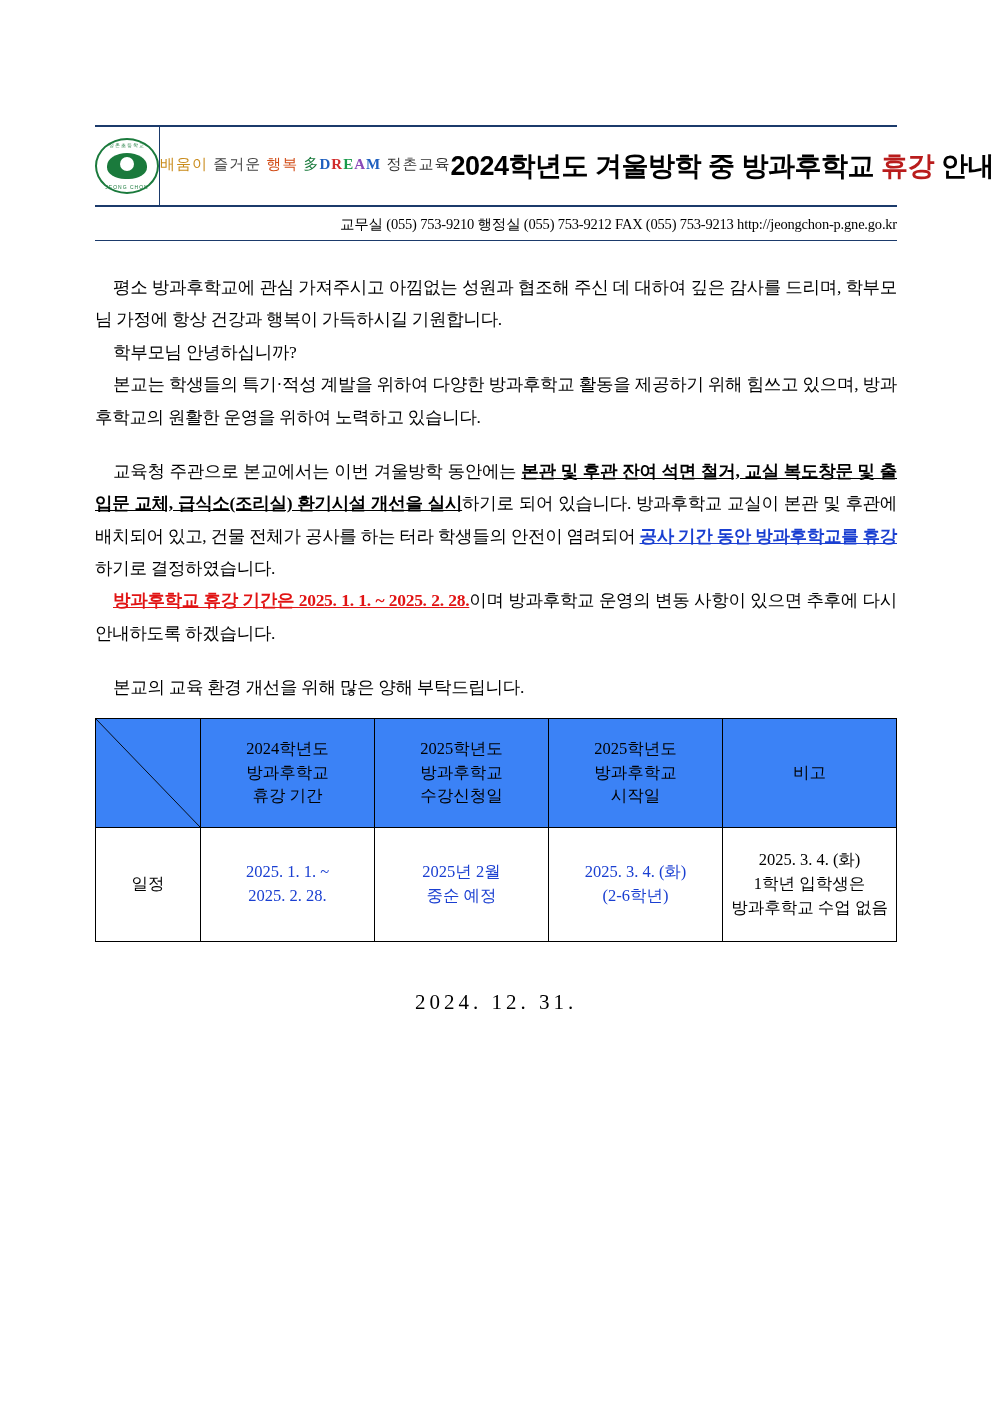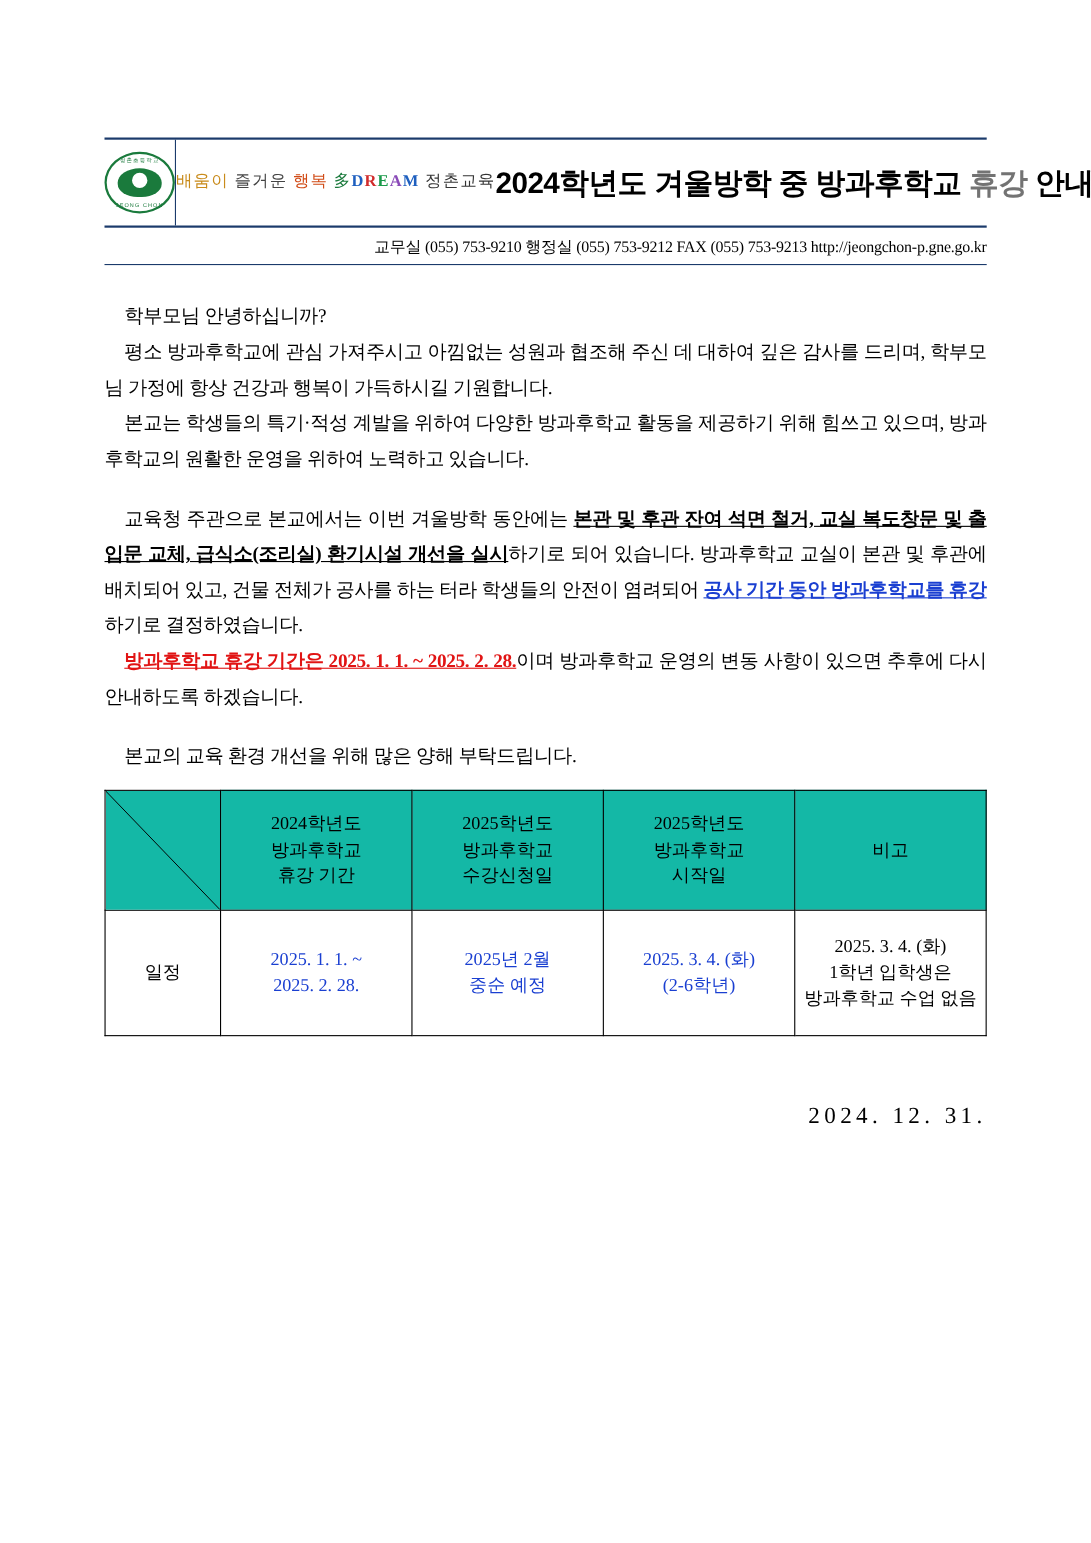--- a/index.html
+++ b/index.html
@@ -70,21 +70,21 @@
   .slogan .d4 { color: #8a4ab8; font-weight: bold; font-family: "Liberation Serif", serif;}
   .slogan .c5 { color: #333333; }
 
   .lh-title {
     font-size: 27px;
     font-weight: bold;
     font-family: "Liberation Sans", sans-serif;
     letter-spacing: -0.5px;
     white-space: nowrap;
   }
-  .lh-title .hl { color: #737373; }
+  .lh-title .hl { color: #b91c1c; }
 
   
   .emblem {
     width: 60px; height: 52px;
     border-radius: 50%;
     border: 2px solid #1a7a3c;
     background: #ffffff;
     position: relative;
     display: flex; align-items: center; justify-content: center;
   }
@@ -172,43 +172,43 @@
   table.schedule td, table.schedule th {
     border: 1.5px solid #000000;
     text-align: center;
     vertical-align: middle;
     font-size: 16.5px;
     line-height: 1.45;
     font-weight: normal;
     padding: 4px 2px;
   }
   table.schedule thead td {
-    background: #14b8a6;
+    background: #3b82f6;
     height: 100px;
     font-family: Liberation Serif, serif;
   }
   table.schedule tbody td {
     height: 105px;
   }
   .diag-cell {
     position: relative;
     padding: 0;
     width: 100px;
   }
   .diag-cell svg {
     position: absolute;
     left: 0; top: 0;
     width: 100%; height: 100%;
   }
   .c-blue { color: #1a3fd1; font-family: Liberation Serif, serif; }
 
   
   .datestamp {
-    margin-top: 60px;
-    text-align: right;
+    margin-top: 48px;
+    text-align: center;
     font-size: 21px;
     letter-spacing: 4px;
     font-family: "Liberation Serif", serif;
   }
   .signature {
     margin-top: 62px;
     text-align: center;
     font-size: 25px;
     font-weight: bold;
     letter-spacing: 12px;
@@ -245,22 +245,22 @@
       <div class="charlogo">
         <span class="cl-top">경남교육</span>
         <span class="cl-main"><span class="a">아</span><span class="b">이</span><span class="c">좋</span><span class="d">아</span></span>
       </div>
     </div>
   </div>
 
   <div class="contactline">교무실 (055) 753-9210 행정실 (055) 753-9212 FAX (055) 753-9213   http://jeongchon-p.gne.go.kr</div>
 
   <div class="body-text">
+    <p class="indent">평소 방과후학교에 관심 가져주시고 아낌없는 성원과 협조해 주신 데 대하여 깊은 감사를 드리며, 학부모님 가정에 항상 건강과 행복이 가득하시길 기원합니다.</p>
     <p class="indent">학부모님 안녕하십니까?</p>
-    <p class="indent">평소 방과후학교에 관심 가져주시고 아낌없는 성원과 협조해 주신 데 대하여 깊은 감사를 드리며, 학부모님 가정에 항상 건강과 행복이 가득하시길 기원합니다.</p>
     <p class="indent">본교는 학생들의 특기·적성 계발을 위하여 다양한 방과후학교 활동을 제공하기 위해 힘쓰고 있으며, 방과후학교의 원활한 운영을 위하여 노력하고 있습니다.</p>
 
     <div class="gap"></div>
 
     <p class="indent"><span>교육청 주관으로 본교에서는 이번 겨울방학 동안에는 </span><span class="u">본관 및 후관 잔여 석면 철거, 교실 복도창문 및 출입문 교체, 급식소(조리실) 환기시설 개선을 실시</span><span>하기로 되어 있습니다. 방과후학교 교실이 본관 및 후관에 배치되어 있고, 건물 전체가 공사를 하는 터라 학생들의 안전이 염려되어 </span><span class="blue-u bold">공사 기간 동안 방과후학교를 휴강</span><span> 하기로 결정하였습니다.</span></p>
 
     <p class="indent"><span class="red-u bold">방과후학교 휴강 기간은 2025. 1. 1. ~ 2025. 2. 28.</span><span>이며 방과후학교 운영의 변동 사항이 있으면 추후에 다시 안내하도록 하겠습니다.</span></p>
 
     <div class="gap"></div>
 

